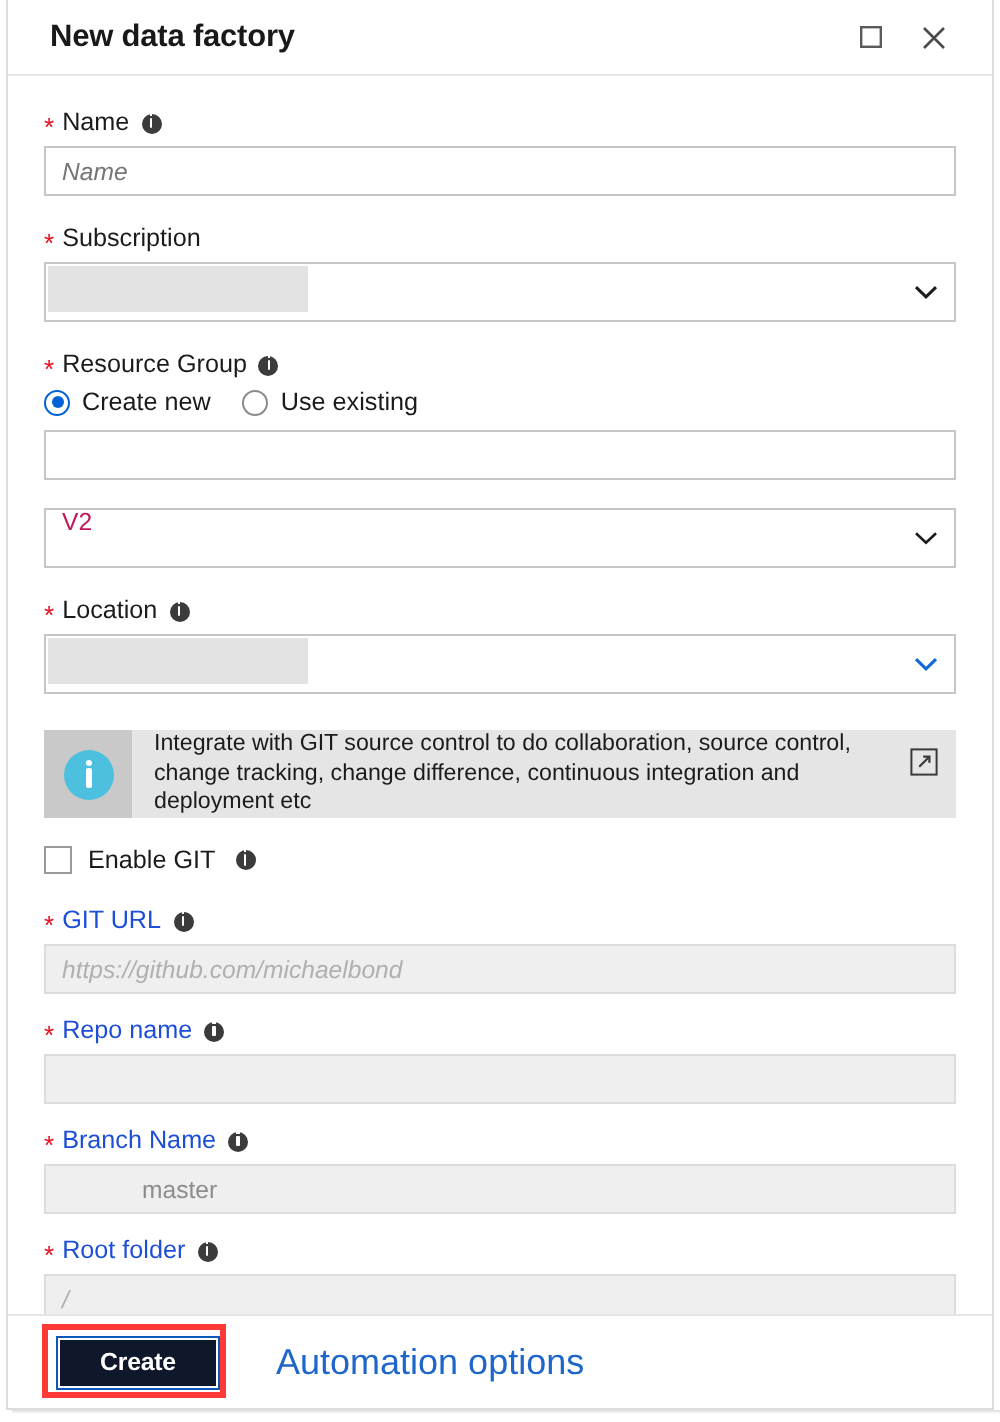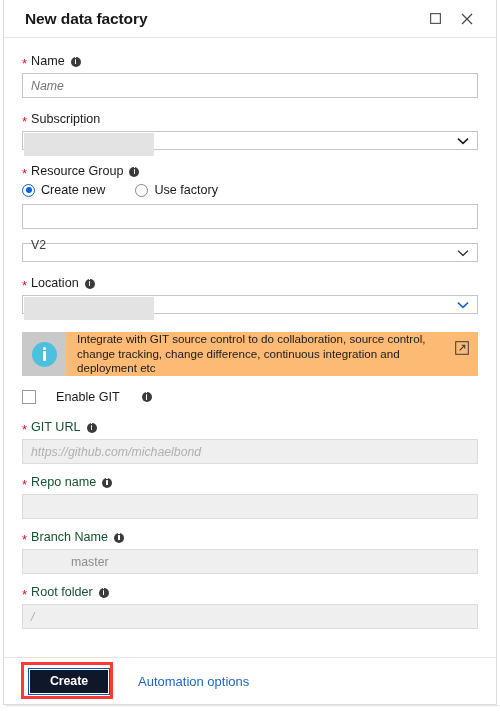--- a/index.html
+++ b/index.html
@@ -87,21 +87,21 @@
     color: #e81123;
     font-size: 13px;
     line-height: 10px;
     position: relative;
     top: 2px;
   }
   .lbl {
     font-size: 12.6px;
     color: #1b1b1b;
   }
-  .lbl.disabled { color: #14532d; }
+  .lbl.disabled { color: #1d4ed8; }
 
   .info-dot {
     display: inline-block;
     width: 10px; height: 10px;
     border-radius: 50%;
     background: #3b3b3b;
     position: relative;
     margin-left: 2px;
     cursor: pointer;
     flex: 0 0 10px;
@@ -145,48 +145,48 @@
     border-color: #dcdcdc;
     color: #a3a3a3;
     cursor: default;
   }
   .input.disabled .ph { color: #b0b0b0; text-align: center; }
   .input.disabled .val { color: #8d8d8d; font-style: normal; padding-left: 40px; }
 
   
   .select {
     position: relative;
-    height: 19px;
+    height: 30px;
     border: 1px solid #c6c6c6;
     background: #ffffff;
     display: flex;
     align-items: center;
     padding: 0 26px 16px 8px;
     font-size: 12.3px;
-    color: #404040;
+    color: #be185d;
     cursor: pointer;
   }
   .chev {
     position: absolute;
     right: 8px; top: 50%;
     transform: translateY(-50%);
     display: block;
   }
   .redact {
     position: absolute;
     left: 1px; top: 1px;
     height: 23px;
     background: #e3e3e3;
   }
 
   
   .radio-row {
     display: flex;
     align-items: center;
-    gap: 21px;
+    gap: 7px;
     margin: 3px 0 7px 0;
   }
   .radio {
     display: flex;
     align-items: center;
     gap: 6px;
     cursor: pointer;
     margin-right: 9px;
   }
   .radio-circle {
@@ -211,21 +211,21 @@
   }
   .radio-label {
     font-size: 12.6px;
     color: #1b1b1b;
   }
 
   
   .banner {
     display: flex;
     align-items: stretch;
-    background: #fdba74;
+    background: #e5e5e5;
     height: 44px;
     margin: 18px 0 14px 0;
     position: relative;
   }
   .banner-ico {
     width: 44px;
     background: #c9c9c9;
     display: flex;
     align-items: center;
     justify-content: center;
@@ -267,21 +267,21 @@
     right: 9px; top: 9px;
     width: 14px; height: 14px;
     cursor: pointer;
     color: #333;
   }
 
   
   .check-row {
     display: flex;
     align-items: center;
-    gap: 20px;
+    gap: 8px;
     margin: 0 0 16px 0;
   }
   .checkbox {
     width: 14px; height: 14px;
     border: 1px solid #9a9a9a;
     background: #fff;
     flex: 0 0 14px;
     cursor: pointer;
   }
   .check-label {
@@ -318,21 +318,21 @@
     display: flex;
     align-items: center;
     justify-content: center;
     cursor: pointer;
     margin-left: 3px;
     letter-spacing: -0.1px;
   }
   .auto-link {
     margin-left: 29px;
     color: #1e66c9;
-    font-size: 13px;
+    font-size: 18px;
     cursor: pointer;
   }
 </style>
 </head>
 <body>
 
 <div id="page">
 
   <div class="dialog">
 
@@ -390,21 +390,21 @@
           <span class="lbl">Resource Group</span>
           <span class="info-dot"></span>
         </div>
         <div class="radio-row">
           <div class="radio checked">
             <span class="radio-circle"></span>
             <span class="radio-label">Create new</span>
           </div>
           <div class="radio">
             <span class="radio-circle"></span>
-            <span class="radio-label">Use factory</span>
+            <span class="radio-label">Use existing</span>
           </div>
         </div>
         <div class="input">
           <span class="val"></span>
         </div>
       </div>
 
       <div class="field">
         <div class="select">
           <span>V2</span>

